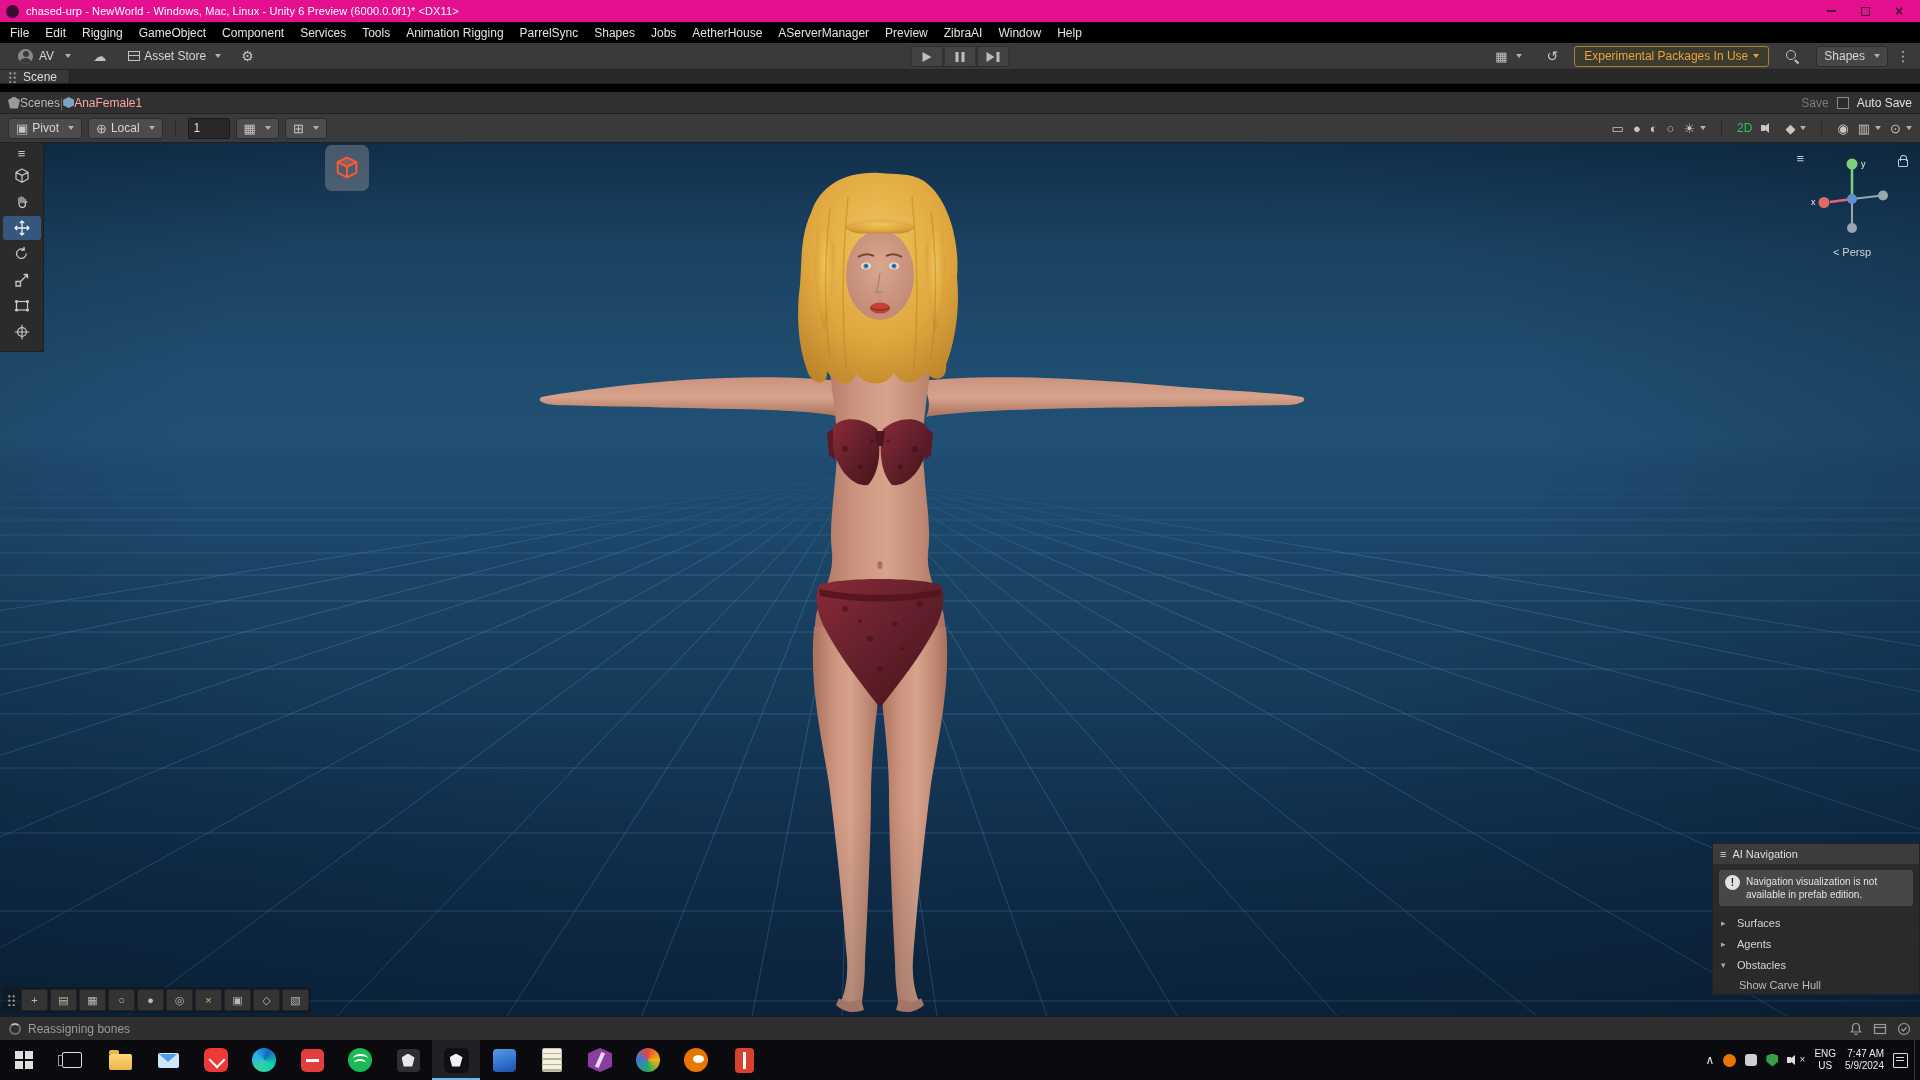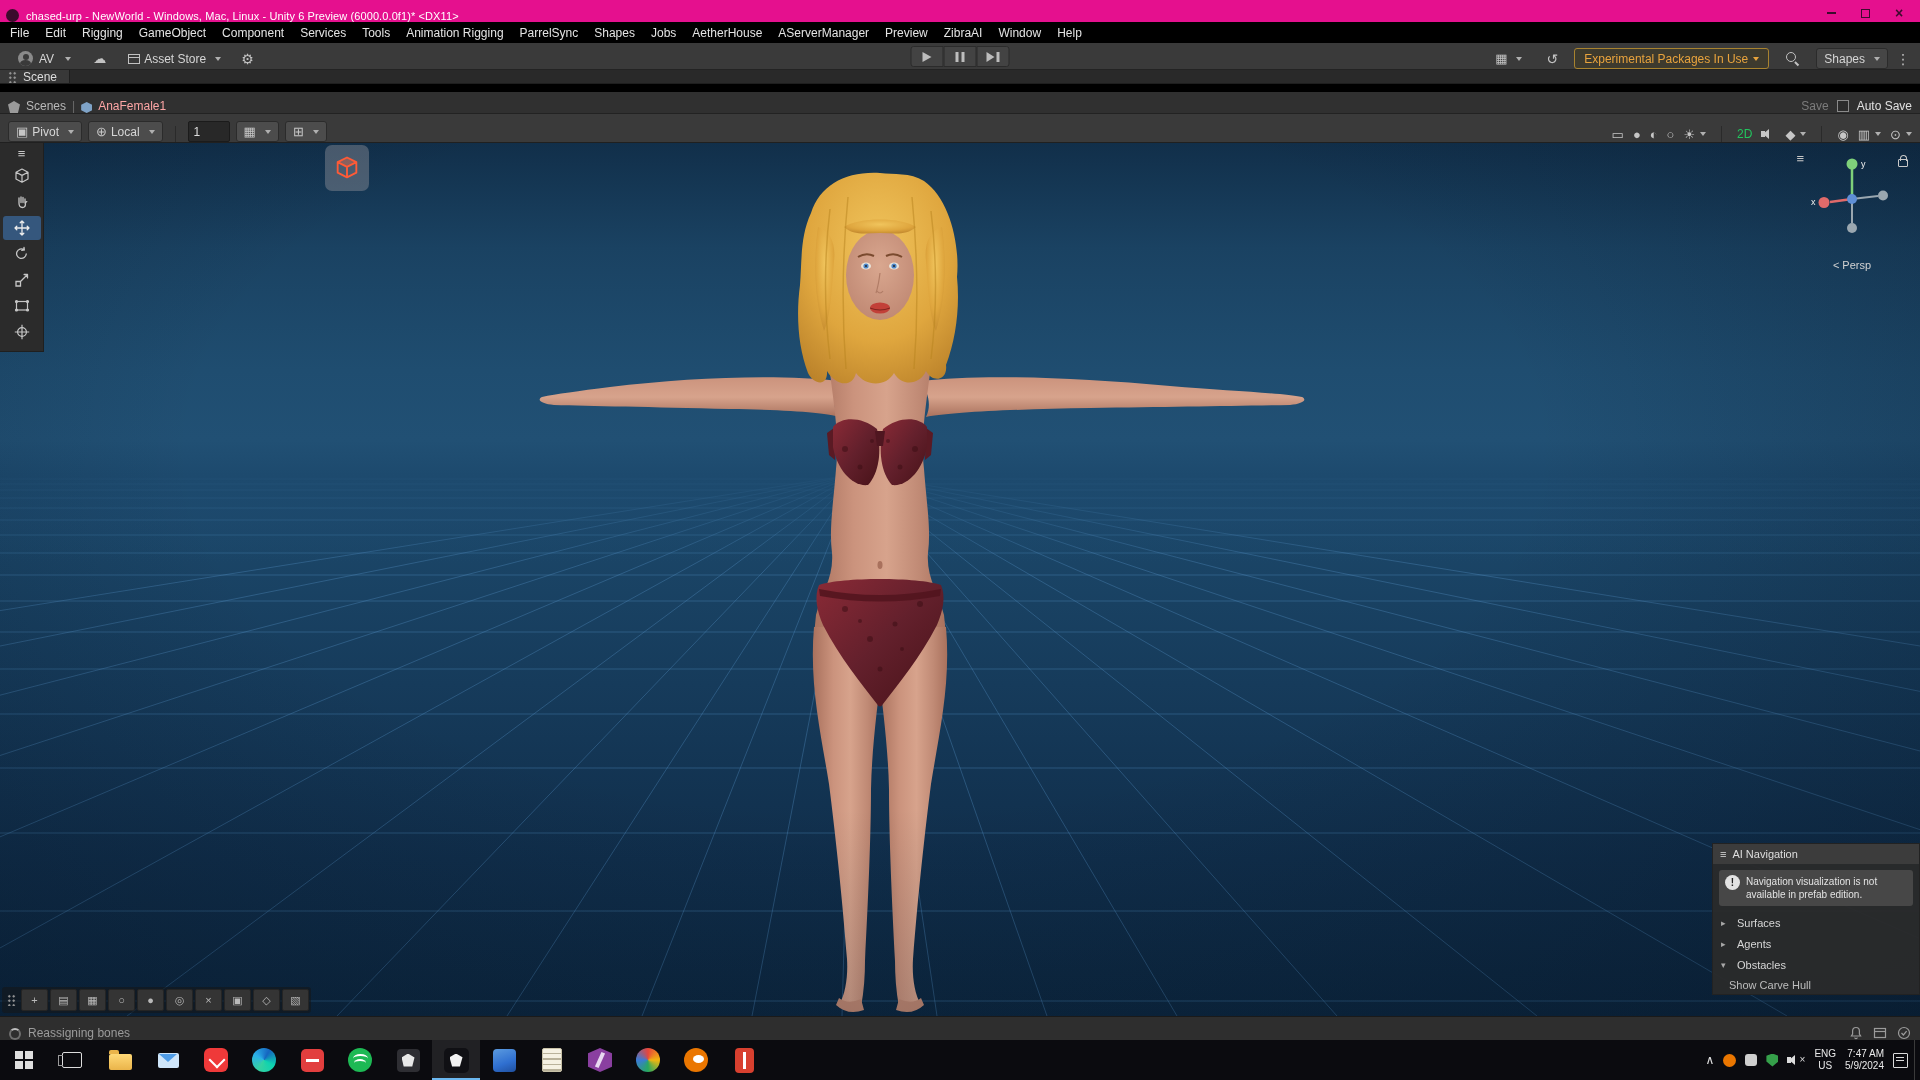--- a/index.html
+++ b/index.html
@@ -1,17 +1,17 @@
 <!DOCTYPE html>
 <html><head>
 <meta charset="utf-8">
 <style>
 *{margin:0;padding:0;box-sizing:border-box;font-family:"Liberation Sans",sans-serif}
 html,body{width:1920px;height:1080px;overflow:hidden;background:#000;position:relative;font-size:12px;color:#ccc}
-.row{position:absolute;left:0;right:0;display:flex;align-items:flex-end}
+.row{position:absolute;left:0;right:0;display:flex;align-items:center}
 .ico{color:#c2c2c2;font-size:13px;line-height:1;display:inline-block}
 .caret{width:0;height:0;border-left:3.5px solid transparent;border-right:3.5px solid transparent;border-top:4px solid #b0b0b0;margin-left:5px;display:inline-block}
 .sep-v{width:1px;height:16px;background:#2a2a2a;margin:0 6px}
 
 #titlebar{top:0;height:22px;background:#e5108e;color:#fff;padding:0 6px;z-index:50}
 #titlebar .appico{width:13px;height:13px;border-radius:50%;background:#3c0b2d;margin-right:7px}
 #titlebar .title{font-size:11px;color:#fff;letter-spacing:.1px}
 #titlebar .winbtns{margin-left:auto;display:flex;gap:4px}
 #titlebar .wbtn{width:30px;height:18px;display:flex;align-items:center;justify-content:center}
 .min-glyph{width:9px;height:2px;background:#3c0b2d}
@@ -41,21 +41,21 @@
 #exp-pkg{height:21px;border:1px solid #a8832f;border-radius:3px;background:#3d3a2e;color:#e8a33d;display:flex;align-items:center;padding:0 9px;font-size:12px}
 #exp-pkg .caret{border-top-color:#e8a33d}
 .mag{position:relative;width:15px;height:15px}
 .mag::before{content:"";position:absolute;left:1px;top:1px;width:8px;height:8px;border:1.6px solid #c2c2c2;border-radius:50%}
 .mag::after{content:"";position:absolute;left:10px;top:10px;width:5px;height:1.8px;background:#c2c2c2;transform:rotate(45deg);transform-origin:0 50%}
 
 #scenetabrow{top:70px;height:14px;background:#292929;border-bottom:1px solid #1e1e1e}
 #scene-tab{height:100%;background:#383838;display:flex;align-items:center;padding:0 12px 0 8px;gap:6px;border-right:1px solid #1e1e1e;color:#dcdcdc}
 .grip{width:9px;height:12px;background-image:radial-gradient(#9a9a9a 1px,transparent 1.3px);background-size:4.5px 4.5px}
 
-#breadcrumb{top:92px;height:22px;background:#303030;border-bottom:1px solid #222;padding:0 8px;gap:6px}
+#breadcrumb{top:92px;height:22px;background:#303030;border-bottom:1px solid #222;padding:0 8px;gap:0}
 .unity-logo{width:12px;height:12px;background:#9a9a9a;clip-path:polygon(50% 0,100% 30%,83% 100%,17% 100%,0 30%)}
 .cube-ico{width:11px;height:11px;background:#7fa3c7;clip-path:polygon(50% 0,100% 25%,100% 75%,50% 100%,0 75%,0 25%)}
 #breadcrumb .right{margin-left:auto;display:flex;align-items:center;gap:8px}
 .checkbox{width:12px;height:12px;border:1px solid #8a8a8a;background:#2c2c2c;display:inline-block}
 
 #scenebar{top:114px;height:29px;background:#3a3a3a;border-bottom:1px solid #202020;padding:0 8px;gap:6px}
 .sbtn{height:21px;background:#4c4c4c;border:1px solid #2b2b2b;border-radius:3px;display:flex;align-items:center;padding:0 7px;color:#d6d6d6;gap:4px}
 #grid-field{width:42px;height:21px;background:#282828;border:1px solid #1b1b1b;border-radius:2px;color:#ddd;font-size:12px;padding:0 5px}
 #scenebar .right{margin-left:auto;display:flex;align-items:center;gap:9px}
 .sico{color:#c6c6c6;font-size:13px;display:flex;align-items:center}
@@ -69,33 +69,33 @@
 
 #toolstrip{position:absolute;left:0;top:0;width:44px;background:#2b2b2b;border-right:1px solid #1f1f1f;border-bottom:1px solid #1f1f1f;display:flex;flex-direction:column;align-items:center;padding:3px 0 6px}
 .tool{width:38px;height:24px;display:flex;align-items:center;justify-content:center;border-radius:3px;margin:1px 0}
 .tool.selected{background:#35577d}
 .tool svg{display:block}
 #strip-menu{color:#c6c6c6;font-size:13px;margin-bottom:2px}
 
 #float-icon{position:absolute;left:325px;top:2px;width:44px;height:46px;background:rgba(150,150,158,.42);border-radius:7px;display:flex;align-items:center;justify-content:center}
 
 #gizmo{position:absolute;right:26px;top:10px;width:84px;text-align:center}
-#persp-label{color:#d2d2d2;font-size:11px;margin-top:19px}
+#persp-label{color:#d2d2d2;font-size:11px;margin-top:6px}
 #overlay-menu{position:absolute;right:116px;top:8px;color:#c6c6c6;font-size:13px}
 #lock{position:absolute;right:12px;top:16px;width:10px;height:8px;border:1.3px solid #c9c9c9;border-radius:1px}
 #lock::before{content:"";position:absolute;left:1px;top:-5px;width:5px;height:5px;border:1.3px solid #c9c9c9;border-bottom:none;border-radius:4px 4px 0 0}
 
 #ainav{position:absolute;right:0;top:700px;width:208px;background:rgba(42,42,42,.94);border:1px solid #222;font-size:11px}
 #ainav-header{height:20px;background:#3c3c3c;display:flex;align-items:center;gap:6px;padding:0 7px;color:#dedede}
 #ainav-warn{margin:6px;background:#474747;border-radius:3px;padding:5px 6px;display:flex;gap:6px;align-items:flex-start}
 #ainav-warn .wico{min-width:15px;height:15px;border-radius:50%;background:#e2e2e2;color:#222;font-weight:bold;font-size:10px;display:flex;align-items:center;justify-content:center}
 #ainav-warn .wtext{color:#e3e3e3;font-size:10px;line-height:1.3}
 .ainav-row{height:21px;display:flex;align-items:center;padding:0 8px;gap:5px;color:#d6d6d6}
 .ainav-row .tri{width:11px;color:#a8a8a8;font-size:9px}
-.ainav-sub{height:19px;display:flex;align-items:center;padding-left:16px;color:#bdbdbd}
+.ainav-sub{height:19px;display:flex;align-items:center;padding-left:26px;color:#bdbdbd}
 
 #vbtools{position:absolute;left:2px;top:844px;height:26px;display:flex;align-items:center;gap:2px;padding:2px;background:rgba(22,22,22,.55);border-radius:3px}
 .vbtn{width:27px;height:22px;background:#343434;border:1px solid #242424;border-radius:2px;display:flex;align-items:center;justify-content:center;color:#b9b9b9;font-size:11px}
 
 #statusbar{top:1016px;height:24px;background:#2e2e2e;border-top:1px solid #1a1a1a;padding:0 9px;color:#9b9b9b;gap:7px}
 .spinner{width:12px;height:12px;border:2px solid #6e6e6e;border-top-color:#bdbdbd;border-radius:50%}
 #statusbar .right{margin-left:auto;display:flex;gap:10px;align-items:center}
 
 #taskbar{top:1040px;height:40px;background:#0b0b0f;display:flex;align-items:stretch}
 .tcell{width:48px;display:flex;align-items:center;justify-content:center;position:relative}

